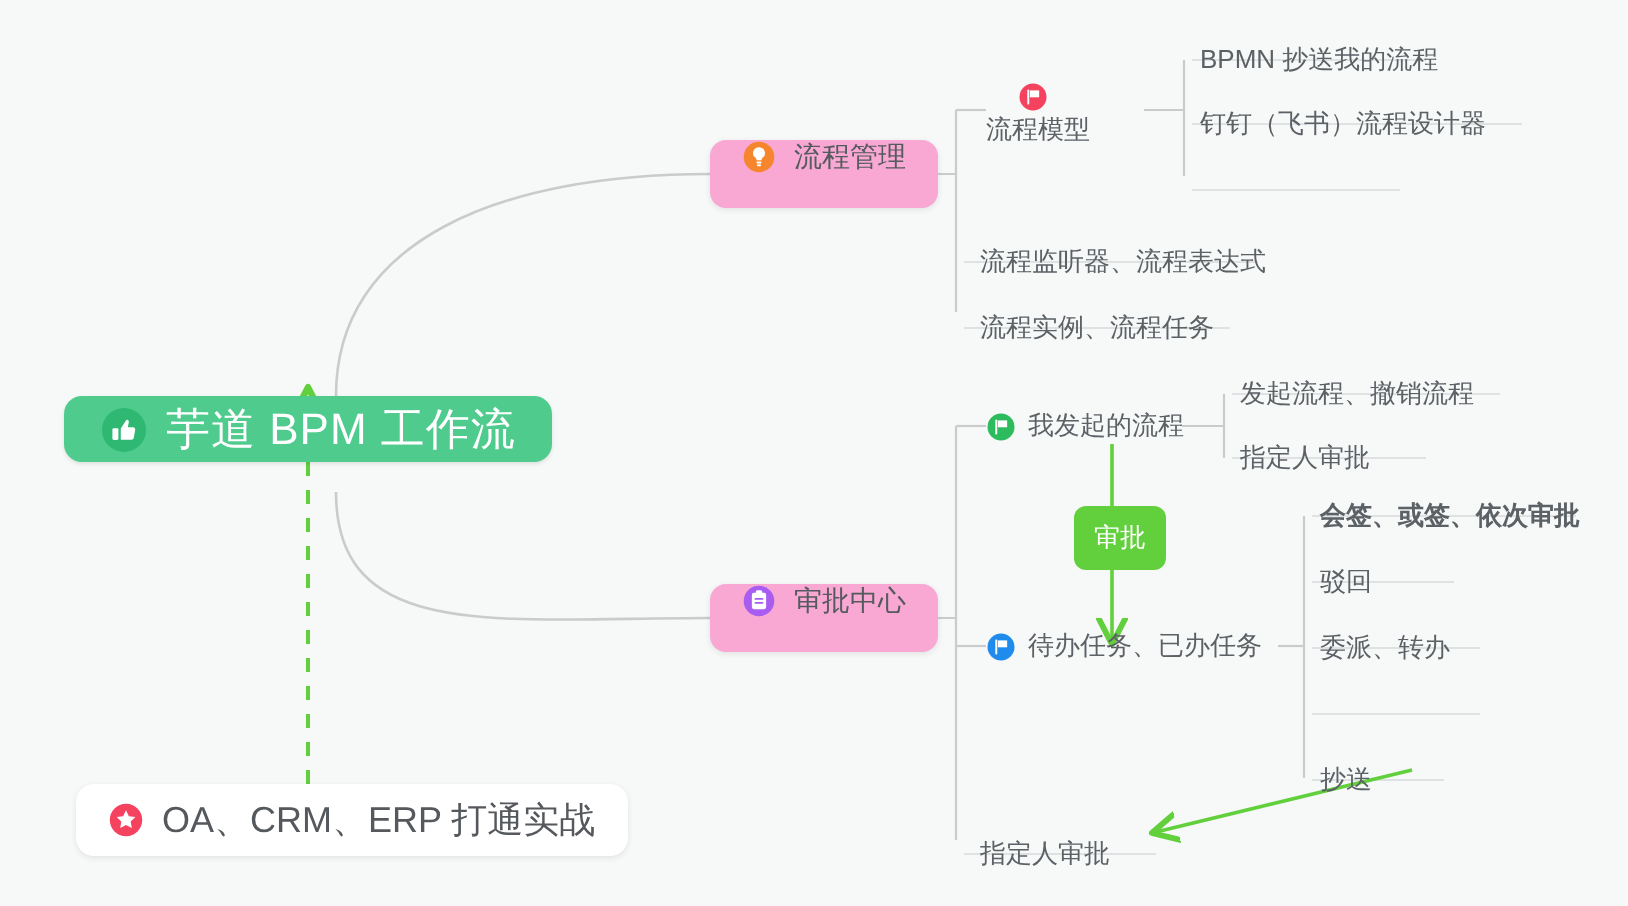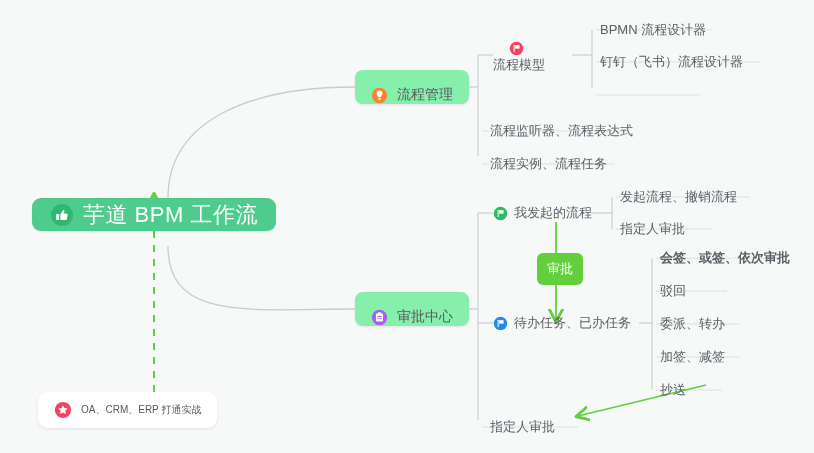--- a/index.html
+++ b/index.html
@@ -33,23 +33,23 @@
   .ico{
     flex:0 0 auto;
     display:inline-block;
     margin-right:9px;
     line-height:0;
   }
 
   
   .card-node{
     position:absolute;
-    display:flex;align-items:flex-end;
-    box-sizing:border-box;
-    background:#86efac;
+    display:flex;align-items:flex-start;
+    box-sizing:border-box;
+    background:#f9a8d4;
     border-radius:8px;
     padding:0 16px;
     height:34px;
     box-shadow:0 1px 3px rgba(0,0,0,.09);
   }
   .card-node .label{
     color:#555a5e;
     font-size:14px;
     white-space:nowrap;
   }
@@ -91,21 +91,21 @@
     position:absolute;
     display:flex;align-items:center;
     box-sizing:border-box;
     background:#ffffff;
     border-radius:9px;
     padding:0 16px;
     height:36px;
     box-shadow:0 1px 3px rgba(0,0,0,.09);
   }
   .note-node .label{
-    color:#55595d;font-size:10px;white-space:nowrap;text-align:center;
+    color:#55595d;font-size:18px;white-space:nowrap;text-align:center;
   }
 </style>
 </head>
 <body>
 
 <div id="canvas">
 
   <svg class="links" viewBox="0 0 814 453">
     <defs>
       <marker id="arrow-green" markerWidth="9" markerHeight="9" refX="6" refY="4.5" orient="auto">
@@ -182,21 +182,21 @@
       <svg width="15" height="15" viewBox="0 0 20 20">
         <circle cx="10" cy="10" r="9" fill="#f5435f"></circle>
         <rect x="6.2" y="5" width="1.3" height="10" rx=".6" fill="#ffffff"></rect>
         <path d="M7.9 5.6h6.2v4.6H7.9z" fill="#ffffff"></path>
       </svg>
     </span>
     <span class="label">流程模型</span>
   </div>
 
   <div class="leaf-node" style="left:596px;top:16px;">
-    <span class="label">BPMN 流程设计器</span>
+    <span class="label">BPMN 抄送我的流程</span>
   </div>
   <div class="leaf-node" style="left:596px;top:48px;">
     <span class="label">钉钉（飞书）流程设计器</span>
   </div>
 
   <div class="leaf-node" style="left:486px;top:117px;">
     <span class="label">流程监听器、流程表达式</span>
   </div>
   <div class="leaf-node" style="left:486px;top:150px;">
     <span class="label">流程实例、流程任务</span>
@@ -245,23 +245,20 @@
 
   <div class="leaf-node" style="left:656px;top:244px;font-weight:bold;">
     <span class="label">会签、或签、依次审批</span>
   </div>
   <div class="leaf-node" style="left:656px;top:277px;">
     <span class="label">驳回</span>
   </div>
   <div class="leaf-node" style="left:656px;top:310px;">
     <span class="label">委派、转办</span>
   </div>
-  <div class="leaf-node" style="left:656px;top:343px;">
-    <span class="label">加签、减签</span>
-  </div>
   <div class="leaf-node" style="left:656px;top:376px;">
     <span class="label">抄送</span>
   </div>
 
   <div class="leaf-node" style="left:486px;top:413px;">
     <span class="label">指定人审批</span>
   </div>
 
   <div class="pill-node" style="left:537px;top:253px;">
     <span class="label">审批</span>

